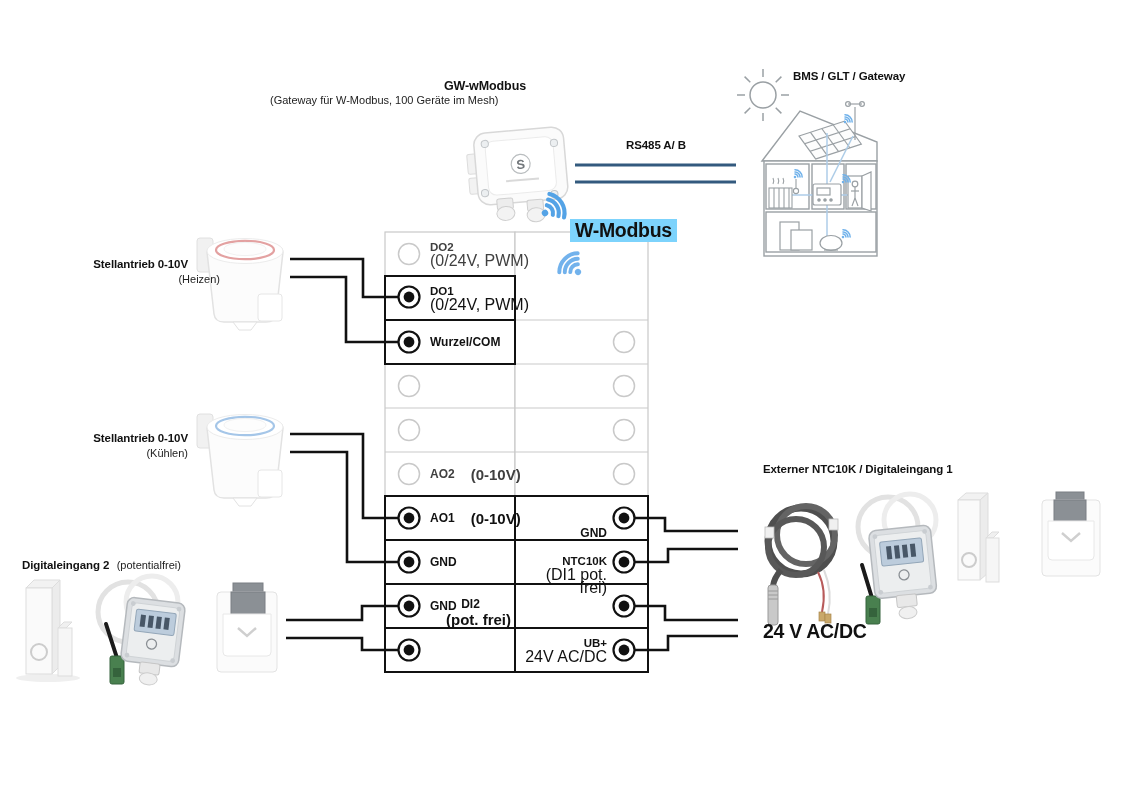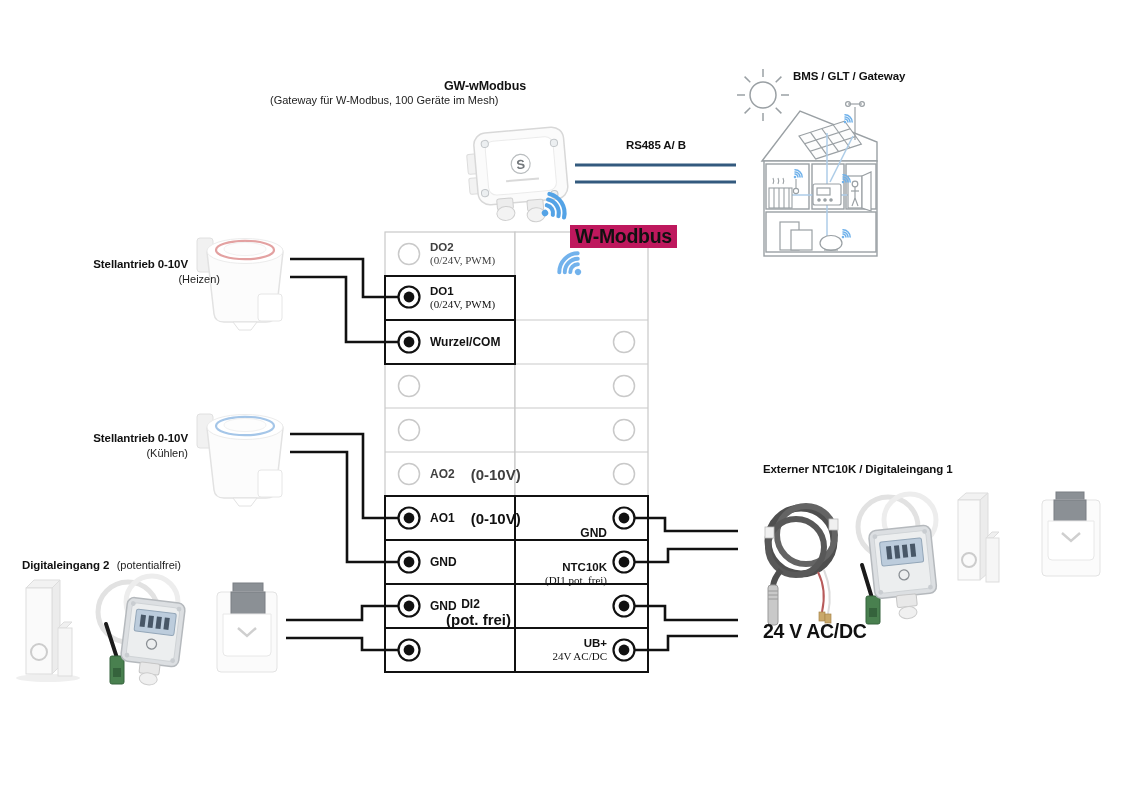--- a/index.html
+++ b/index.html
@@ -5,21 +5,21 @@
   html,body{margin:0;padding:0;background:#fff;}
   #canvas{position:relative;width:1132px;height:800px;background:#fff;overflow:hidden;
           font-family:"Liberation Sans",sans-serif;color:#111;}
   .abs{position:absolute;}
   svg{position:absolute;left:0;top:0;}
   .h-bold{font-weight:bold;font-size:11.5px;letter-spacing:-0.1px;}
   .h-reg{font-weight:normal;font-size:11px;color:#222;}
   .big-bold{font-weight:bold;font-size:19.5px;letter-spacing:-0.3px;}
   .cell{display:flex;flex-direction:column;justify-content:center;height:44px;line-height:13px;}
   .cell .lbl{font-weight:bold;font-size:11.5px;}
-  .cell .det{font-weight:normal;font-size:11px;font-family:Liberation Serif, serif;}
+  .cell .det{font-weight:normal;font-size:16px;}
   .inline-cell{display:flex;align-items:center;height:44px;}
   .inline-cell .lbl{font-weight:bold;font-size:12px;}
   .inline-cell .det{font-weight:bold;font-size:15px;margin-left:16px;}
   .gray-txt{color:#404040;}
   .r-align{text-align:right;align-items:flex-end;}
   .inline-cell.r-align{justify-content:flex-end;}
 </style>
 </head>
 <body>
 
@@ -370,21 +370,21 @@
 
 </svg>
 
 <div class="abs h-bold" style="left:360px;top:79px;width:250px;text-align:center;font-size:12.5px;">GW-wModbus</div>
 <div class="abs h-reg" style="left:270px;top:94px;width:340px;text-align:left;">(Gateway für W-Modbus, 100 Geräte im Mesh)</div>
 
 <div class="abs h-bold" style="left:595px;top:139px;width:122px;text-align:center;">RS485 A/ B</div>
 
 <div class="abs h-bold" style="left:793px;top:70px;">BMS / GLT / Gateway</div>
 
-<div class="abs big-bold" style="left:570px;top:225px;background:#be185d;padding:0 5px;">W-Modbus</div>
+<div class="abs big-bold" style="left:570px;top:219px;background:#7dd3fc;padding:0 5px;">W-Modbus</div>
 
 <div class="abs h-bold" style="left:0px;top:258px;width:188px;text-align:right;">Stellantrieb 0-10V</div>
 <div class="abs h-reg" style="left:0px;top:273px;width:188px;text-align:right;padding-left:32px;">(Heizen)</div>
 
 <div class="abs h-bold" style="left:0px;top:432px;width:188px;text-align:right;">Stellantrieb 0-10V</div>
 <div class="abs h-reg" style="left:0px;top:447px;width:188px;text-align:right;">(Kühlen)</div>
 
 <div class="abs" style="left:22px;top:555px;">
   <span class="h-bold">Digitaleingang 2</span>
   <span class="h-reg" style="margin-left:3px;">(potentialfrei)</span>

